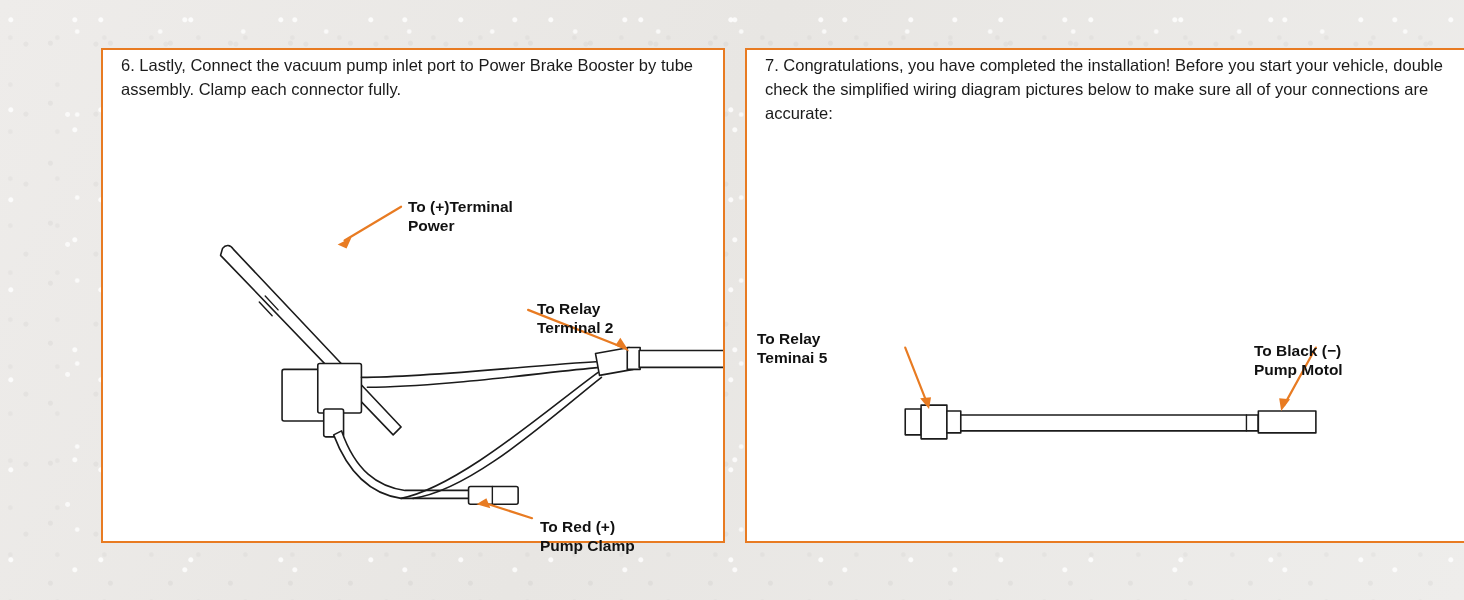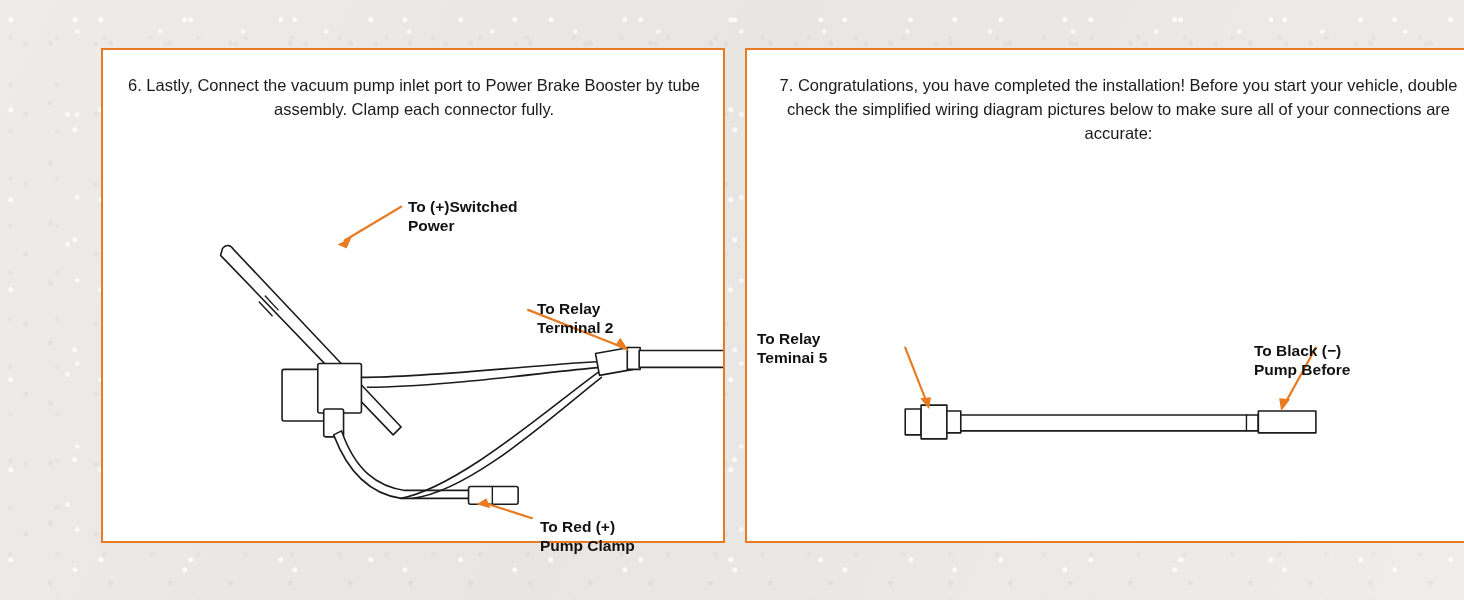--- a/index.html
+++ b/index.html
@@ -37,28 +37,27 @@
     border: 2px solid #e87b22;
     box-sizing: border-box;
     z-index: 2;
   }
   #panel-left  { left: 101px; top: 48px; width: 624px; height: 495px; }
   #panel-right { left: 745px; top: 48px; width: 745px; height: 495px; }
 
   .panel-text {
     position: absolute;
     left: 18px;
-    top: 24px;
+    top: 4px;
     right: 16px;
     font-size: 16.5px;
     line-height: 1.45;
     color: #1b1b1b;
     font-family: "Liberation Sans", sans-serif;
     white-space: pre-wrap;
-    text-align: center;
   }
   .figure {
     position: absolute;
     left: 0;
     top: 0;
     width: 100%;
     height: 100%;
     pointer-events: none;
   }
   .callout {
@@ -118,21 +117,21 @@
       <path d="M428 262 L 524 300"></path>
       <path d="M432 472 L 382 456"></path>
     </g>
     <g fill="#e87b22">
       <polygon points="236,196 250,189 245,200"></polygon>
       <polygon points="530,304 516,298 521,290"></polygon>
       <polygon points="376,458 390,462 386,452"></polygon>
     </g>
   </svg>
 
-  <div class="callout" id="cl-power">To (+)Switched
+  <div class="callout" id="cl-power">To (+)Terminal
 Power</div>
   <div class="callout" id="cl-relay2">To Relay
 Terminal 2</div>
   <div class="callout" id="cl-red">To Red (+)
 Pump Clamp</div>
 </div>
 
 <div class="panel" id="panel-right">
 
   <div class="panel-text">7. Congratulations, you have completed the installation! Before you start your vehicle, double check the simplified wiring diagram pictures below to make sure all of your connections are accurate:</div>
@@ -157,14 +156,14 @@
     </g>
     <g fill="#e87b22">
       <polygon points="120,362 111,351 122,350"></polygon>
       <polygon points="475,364 484,352 473,351"></polygon>
     </g>
   </svg>
 
   <div class="callout" id="cr-relay5">To Relay
 Teminai 5</div>
   <div class="callout" id="cr-black">To Black (−)
-Pump Before</div>
+Pump Motol</div>
 </div>
 
 </body></html>

